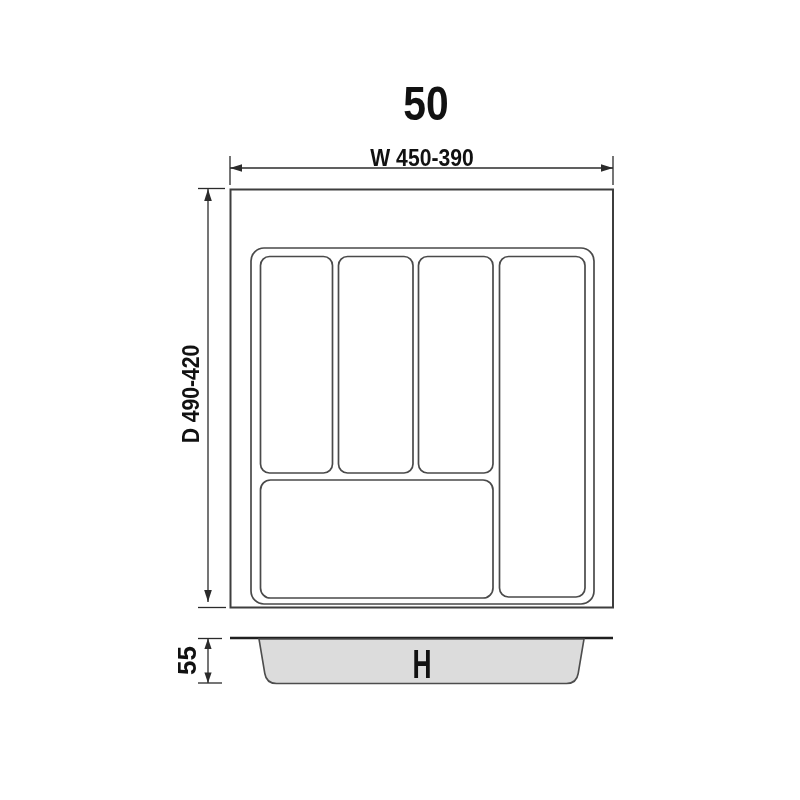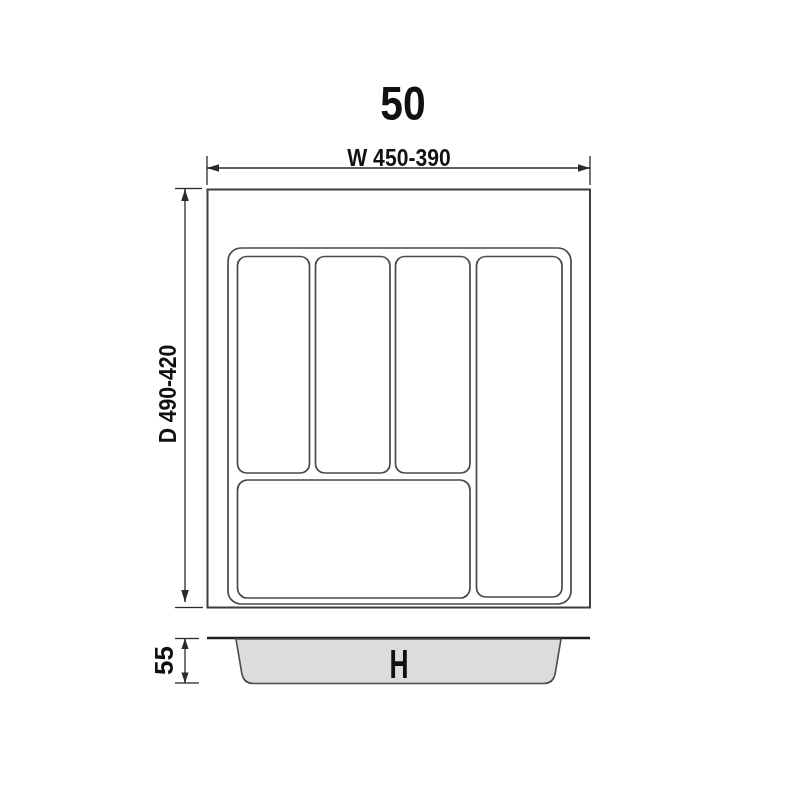--- a/index.html
+++ b/index.html
@@ -8,20 +8,21 @@
     background: #ffffff;
     width: 800px;
     height: 800px;
     overflow: hidden;
   }
   .page {
     position: relative;
     width: 664px;
     height: 800px;
     background: var(--background, #ffffff);
+    padding-left: 23px;
   }
   svg {
     display: block;
   }
   svg text {
     font-family: "Liberation Sans", "DejaVu Sans", sans-serif;
     font-weight: bold;
     fill: var(--text, #111111);
   }
   .outline {

